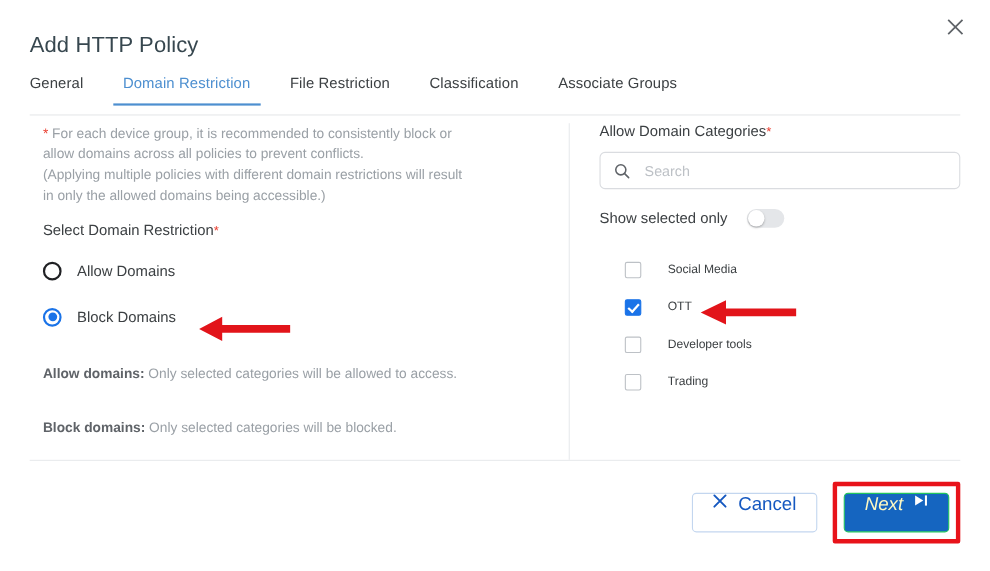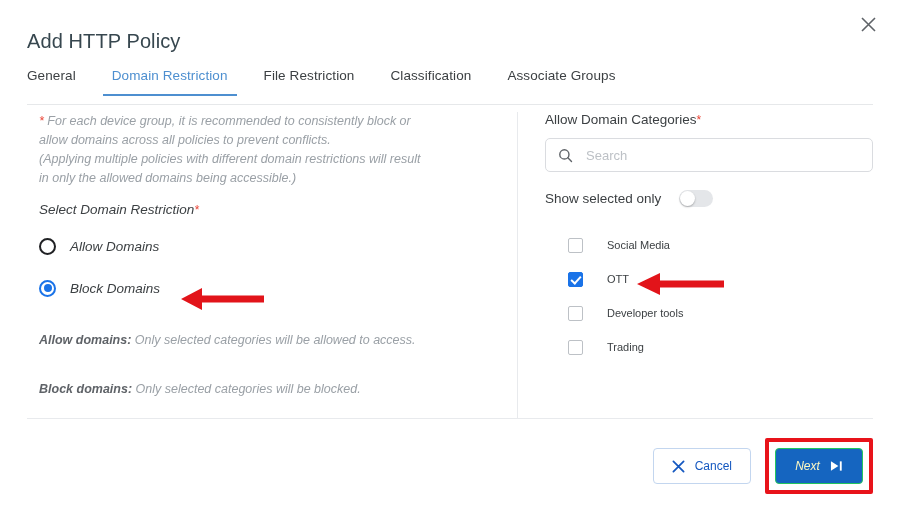--- a/index.html
+++ b/index.html
@@ -88,21 +88,20 @@
     right: 27px;
     top: 112px;
     height: 306px;
     display: flex;
   }
   .col-left {
     width: 491px;
     border-right: 1px solid #e8eaed;
     padding-right: 20px;
     box-sizing: border-box;
-    font-style: italic;
   }
   .col-right {
     flex: 1;
     padding-left: 27px;
     box-sizing: border-box;
   }
 
   
   .notice {
     font-size: 12.5px;
@@ -265,24 +264,24 @@
     position: absolute;
     right: 27px;
     top: 438px;
     display: flex;
     align-items: center;
     gap: 14px;
   }
   .btn {
     height: 36px;
     border-radius: 4px;
-    font-size: 12px;
+    font-size: 17px;
     font-family: "Liberation Sans", sans-serif;
     display: inline-flex;
-    align-items: center;
+    align-items: flex-start;
     justify-content: center;
     cursor: pointer;
     box-sizing: border-box;
     gap: 10px;
     padding: 0 18px;
   }
   .btn-cancel {
     background: #ffffff;
     border: 1px solid #c3d6ef;
     color: #1558c0;

